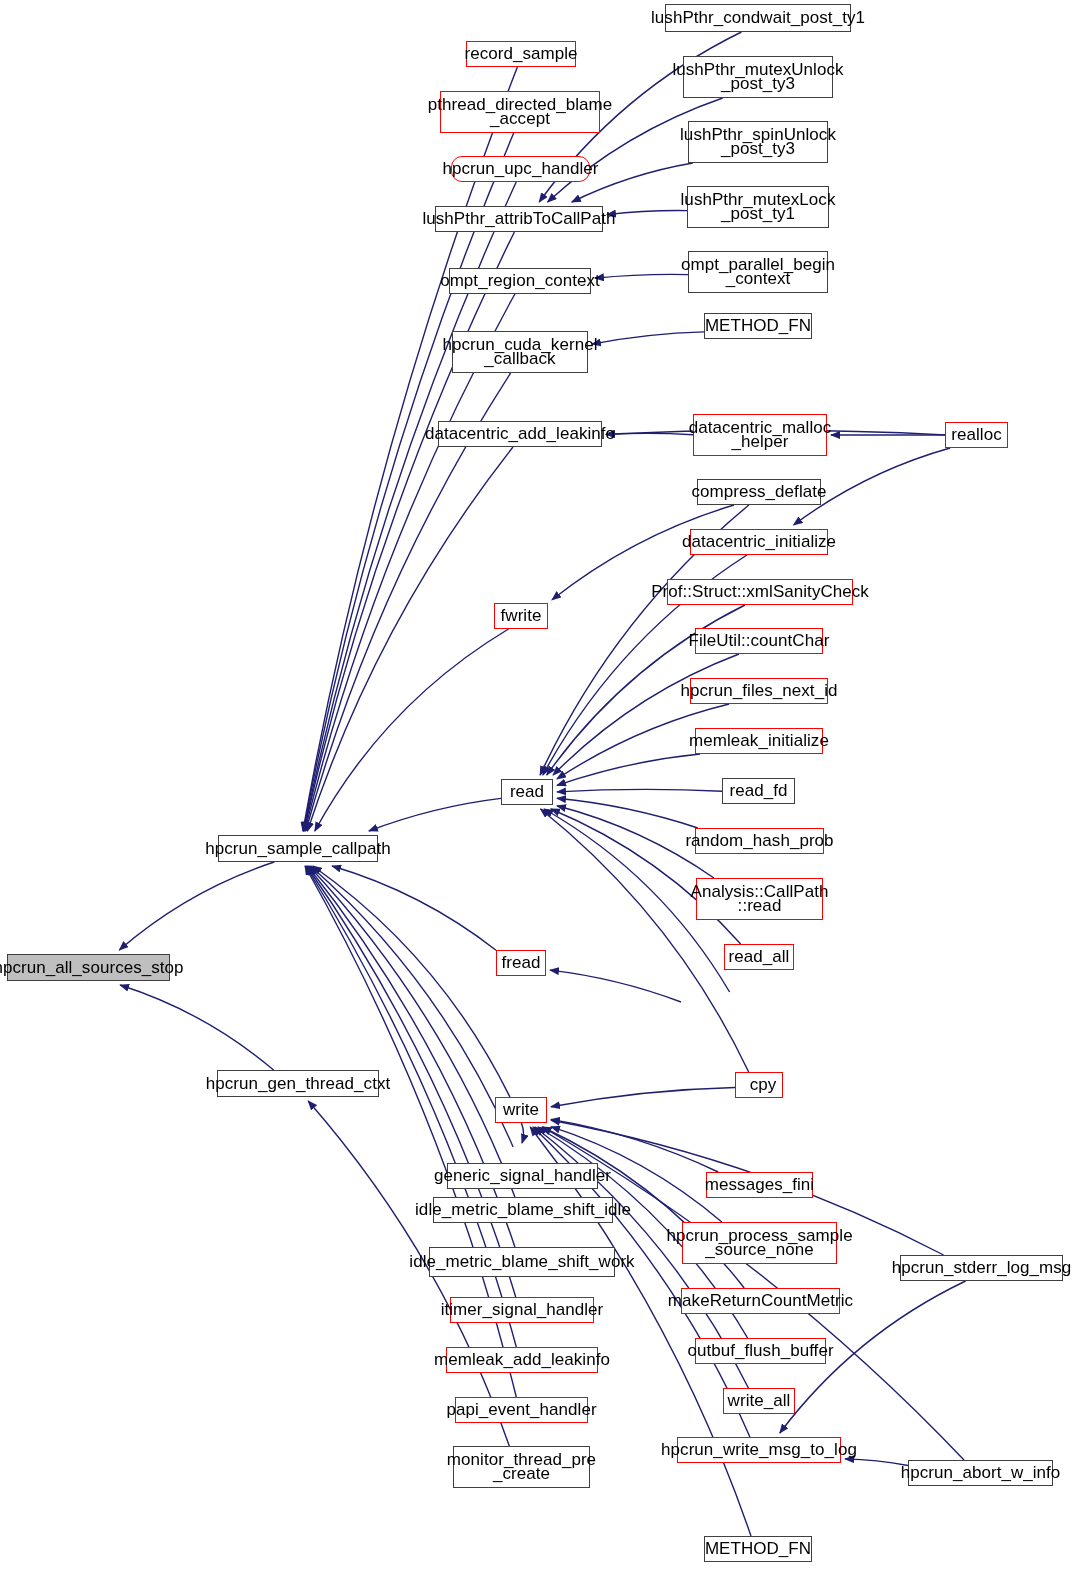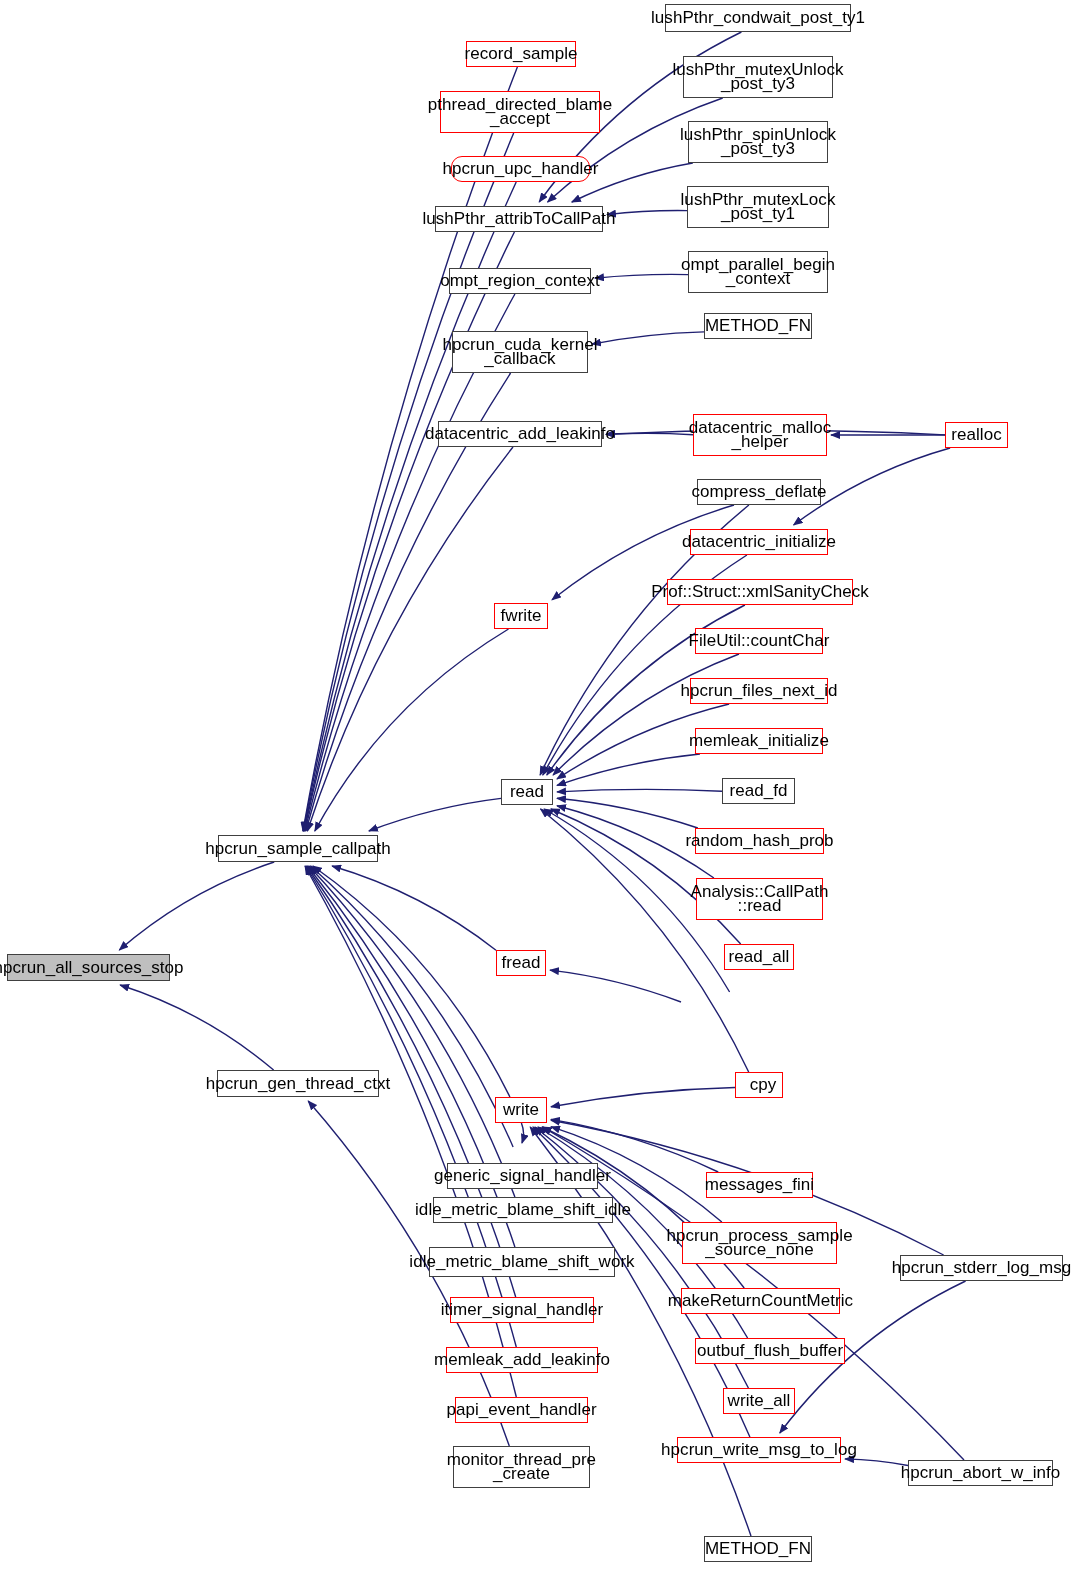--- a/index.html
+++ b/index.html
@@ -151,21 +151,21 @@
     <div class="node black" style="left: 722px; top: 778px; width: 73px; height: 26px;">read_fd</div>
     <div class="node red" style="left: 695px; top: 828px; width: 129px; height: 26px;">random_hash_prob</div>
     <div class="node red" style="left: 696px; top: 878px; width: 127px; height: 42px;">Analysis::CallPath
 ::read</div>
     <div class="node red" style="left: 724px; top: 944px; width: 70px; height: 26px;">read_all</div>
     <div class="node red" style="left: 735px; top: 1072px; width: 48px; height: 26px; padding-left: 8px;">cpy</div>
     <div class="node red" style="left: 706px; top: 1172px; width: 107px; height: 26px;">messages_fini</div>
     <div class="node red" style="left: 682px; top: 1222px; width: 155px; height: 42px;">hpcrun_process_sample
 _source_none</div>
     <div class="node red" style="left: 681px; top: 1288px; width: 159px; height: 26px;">makeReturnCountMetric</div>
-    <div class="node red" style="left: 695px; top: 1338px; width: 150px; height: 26px; text-align: center;">outbuf_flush_buffer</div>
+    <div class="node red" style="left: 695px; top: 1338px; width: 131px; height: 26px; text-align: center;">outbuf_flush_buffer</div>
     <div class="node red" style="left: 723px; top: 1388px; width: 72px; height: 26px;">write_all</div>
     <div class="node red" style="left: 677px; top: 1437px; width: 164px; height: 26px;">hpcrun_write_msg_to_log</div>
     <div class="node black" style="left: 900px; top: 1255px; width: 163px; height: 26px;">hpcrun_stderr_log_msg</div>
     <div class="node black" style="left: 908px; top: 1460px; width: 145px; height: 26px;">hpcrun_abort_w_info</div>
     <div class="node red" style="left: 494px; top: 603px; width: 54px; height: 26px;">fwrite</div>
     <div class="node black" style="left: 501px; top: 779px; width: 52px; height: 26px;">read</div>
     <div class="node red" style="left: 496px; top: 950px; width: 50px; height: 26px;">fread</div>
     <div class="node red" style="left: 495px; top: 1097px; width: 52px; height: 26px;">write</div>
     <div class="node black" style="left: 218px; top: 835px; width: 160px; height: 27px;">hpcrun_sample_callpath</div>
     <div class="node current" style="left: 7px; top: 954px; width: 163px; height: 27px;">hpcrun_all_sources_stop</div>

